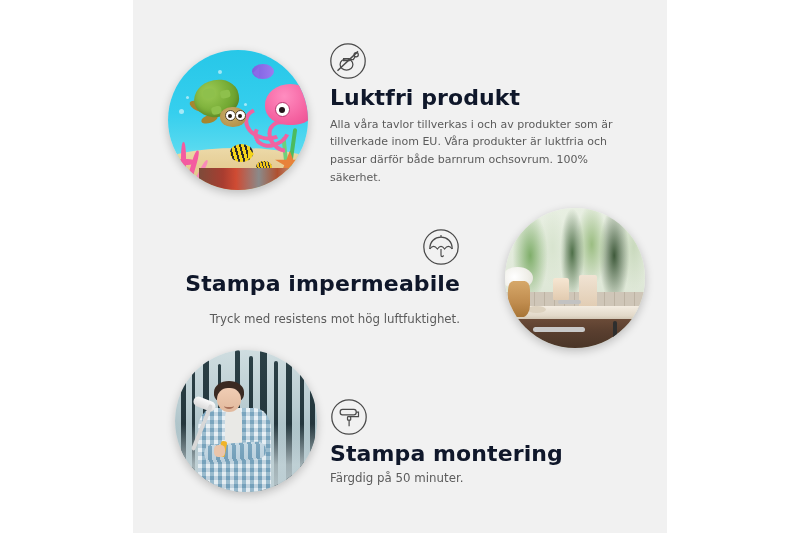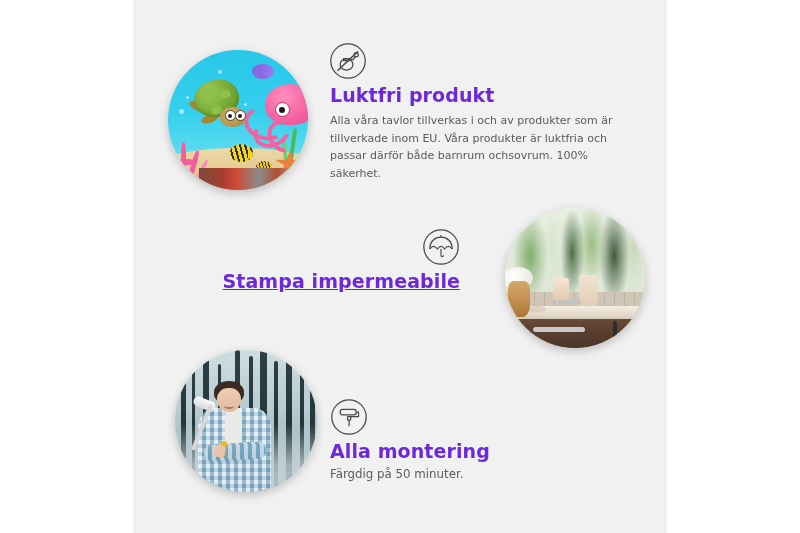--- a/index.html
+++ b/index.html
@@ -27,23 +27,23 @@
 
   
   .feature {
     position: absolute;
   }
   .feature .icon-wrap {
     width: 38px;
     height: 38px;
   }
   .feature .title {
-    font-size: 19px;
+    font-size: 22px;
     font-weight: 700;
-    color: #6d28d9;
+    color: #0f172a;
     letter-spacing: 0.1px;
     line-height: 1.25;
     margin: 4px 0 4px 0;
     white-space: nowrap;
   }
   .feature .body {
     font-size: 11px;
     color: #5b5b5b;
     line-height: 1.62;
   }
@@ -61,21 +61,21 @@
   #feature-waterproof {
     left: 160px;
     top: 228px;
     width: 300px;
     text-align: right;
   }
   #feature-waterproof .icon-wrap {
     margin-left: auto;
     margin-right: 0;
   }
-  #feature-waterproof .title { margin-bottom: 12px; text-decoration: underline; }
+  #feature-waterproof .title { margin-bottom: 12px; }
   #feature-waterproof .body { font-size: 11.8px; }
 
   
   #feature-easy-mount {
     left: 330px;
     top: 398px;
     width: 260px;
     text-align: left;
   }
   #feature-easy-mount .title { margin-bottom: 1px; }
@@ -484,20 +484,21 @@
     <div class="icon-wrap">
       <svg class="ico" width="38" height="38" viewBox="0 0 38 38" aria-hidden="true">
         <circle cx="19" cy="19" r="17.2" fill="none" stroke="#4a4a4a" stroke-width="1.25"></circle>
         <path d="M7.8 21.0 C7.8 13.6 12.8 9.2 19 9.2 C25.2 9.2 30.2 13.6 30.2 21.0" fill="none" stroke="#4a4a4a" stroke-width="1.3"></path>
         <path d="M7.8 21.0 C10.3 17.4 12.8 17.4 15.4 21.0 C17.9 17.4 20.1 17.4 22.6 21.0 C25.1 17.4 27.7 17.4 30.2 21.0" fill="none" stroke="#4a4a4a" stroke-width="1.15"></path>
         <path d="M19 9.2 V7.0" fill="none" stroke="#4a4a4a" stroke-width="1.15"></path>
         <path d="M19 21.0 V27.3 C19 29.0 21.4 29.0 21.4 27.3" fill="none" stroke="#4a4a4a" stroke-width="1.15"></path>
       </svg>
     </div>
     <div class="title">Stampa impermeabile</div>
+    <div class="body">Tryck med resistens mot hög luftfuktighet.</div>
   </div>
 
   <div class="photo-circle" id="photo-painter">
     <div class="scene">
       <div class="fp-sky"></div>
       <div class="fp-trees">
         <i></i>
           <i></i>
           <i></i>
           <i></i>
@@ -528,16 +529,16 @@
   <div class="feature" id="feature-easy-mount">
     <div class="icon-wrap">
       <svg class="ico" width="38" height="38" viewBox="0 0 38 38" aria-hidden="true">
         <circle cx="19" cy="19" r="17.2" fill="none" stroke="#4a4a4a" stroke-width="1.25"></circle>
         <rect x="10.2" y="11.4" width="16.0" height="5.4" rx="2.3" fill="none" stroke="#4a4a4a" stroke-width="1.25"></rect>
         <path d="M26.2 14.1 h2.3 v4.6 h-9.0" fill="none" stroke="#4a4a4a" stroke-width="1.2"></path>
         <rect x="17.5" y="18.7" width="3.2" height="3.4" rx="0.7" fill="none" stroke="#4a4a4a" stroke-width="1.2"></rect>
         <path d="M19.1 22.1 V28.2" fill="none" stroke="#4a4a4a" stroke-width="1.2"></path>
       </svg>
     </div>
-    <div class="title">Alla montering</div>
+    <div class="title">Stampa montering</div>
     <div class="body">Färgdig på 50 minuter.</div>
   </div>
 </div>
 
 </body></html>

